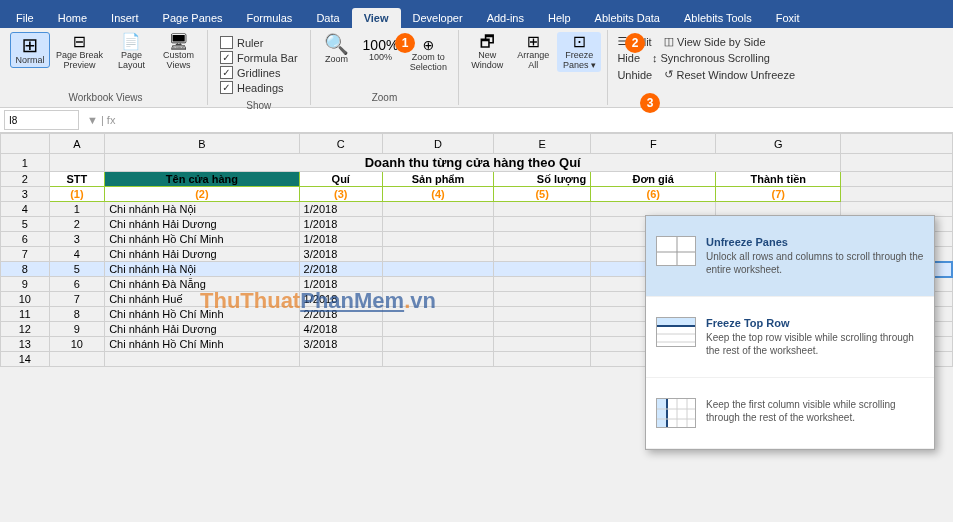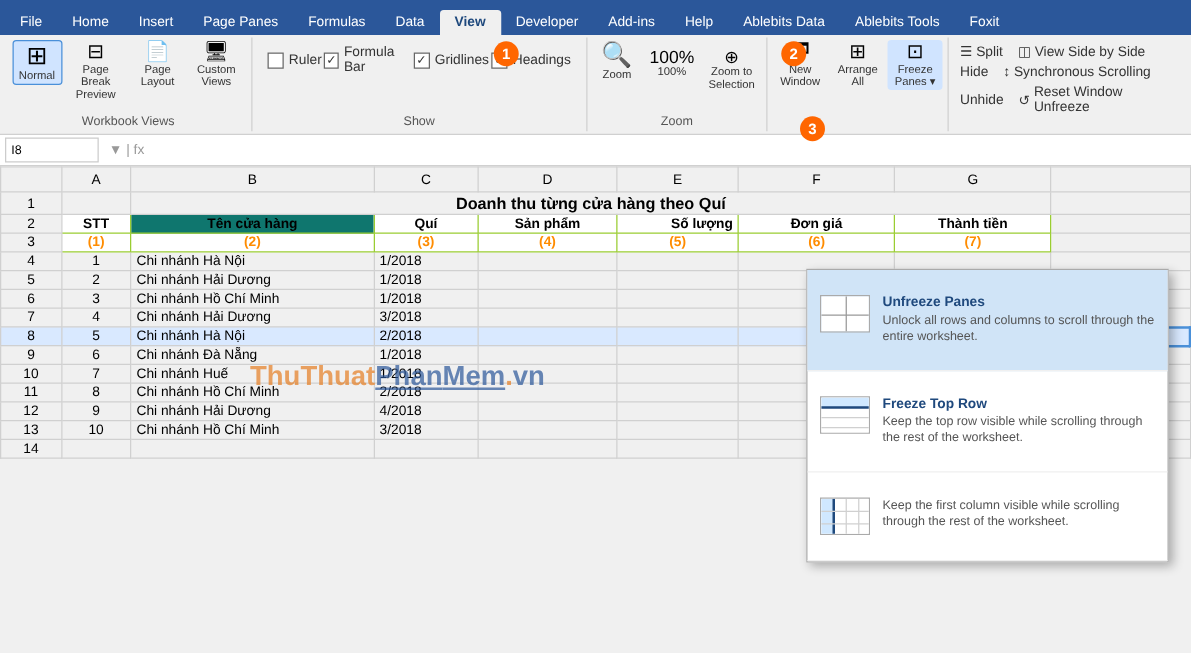--- a/index.html
+++ b/index.html
@@ -14,21 +14,21 @@
     .ribbon { background: #f0f0f0; border-bottom: 1px solid #d0d0d0; display: flex; align-items: stretch; padding: 2px 4px; height: 80px; position: relative; }
     .ribbon-group { display: flex; flex-direction: column; align-items: center; border-right: 1px solid #d0d0d0; padding: 2px 6px; min-width: 60px; }
     .ribbon-group-label { font-size: 10px; color: #555; margin-top: auto; padding-top: 2px; text-align: center; }
     .ribbon-group-content { display: flex; align-items: flex-start; gap: 2px; flex: 1; }
     .ribbon-btn { display: flex; flex-direction: column; align-items: center; cursor: pointer; padding: 2px 4px; border-radius: 3px; min-width: 40px; }
     .ribbon-btn.active { background: #d0e4ff; border: 1px solid #4a90d9; }
     .ribbon-btn-icon { font-size: 20px; line-height: 1; }
     .ribbon-btn-label { font-size: 9px; text-align: center; color: #333; }
 
     
-    .show-group { display: flex; flex-direction: row; gap: 2px; padding: 4px 6px; }
+    .show-group { display: flex; flex-direction: column; gap: 2px; padding: 4px 6px; }
     .checkbox-row { display: flex; align-items: center; gap: 4px; font-size: 11px; color: #333; cursor: pointer; }
     .checkbox-box { width: 13px; height: 13px; border: 1px solid #666; background: white; display: flex; align-items: center; justify-content: center; font-size: 10px; }
 
     
     .num-badge { width: 20px; height: 20px; border-radius: 50%; display: flex; align-items: center; justify-content: center; color: white; font-weight: bold; font-size: 12px; position: absolute; z-index: 10; }
     .badge-1 { background: #ff6600; top: 5px; left: 395px; }
     .badge-2 { background: #ff6600; top: 5px; left: 625px; }
     .badge-3 { background: #ff6600; top: 65px; left: 640px; }
 
     

